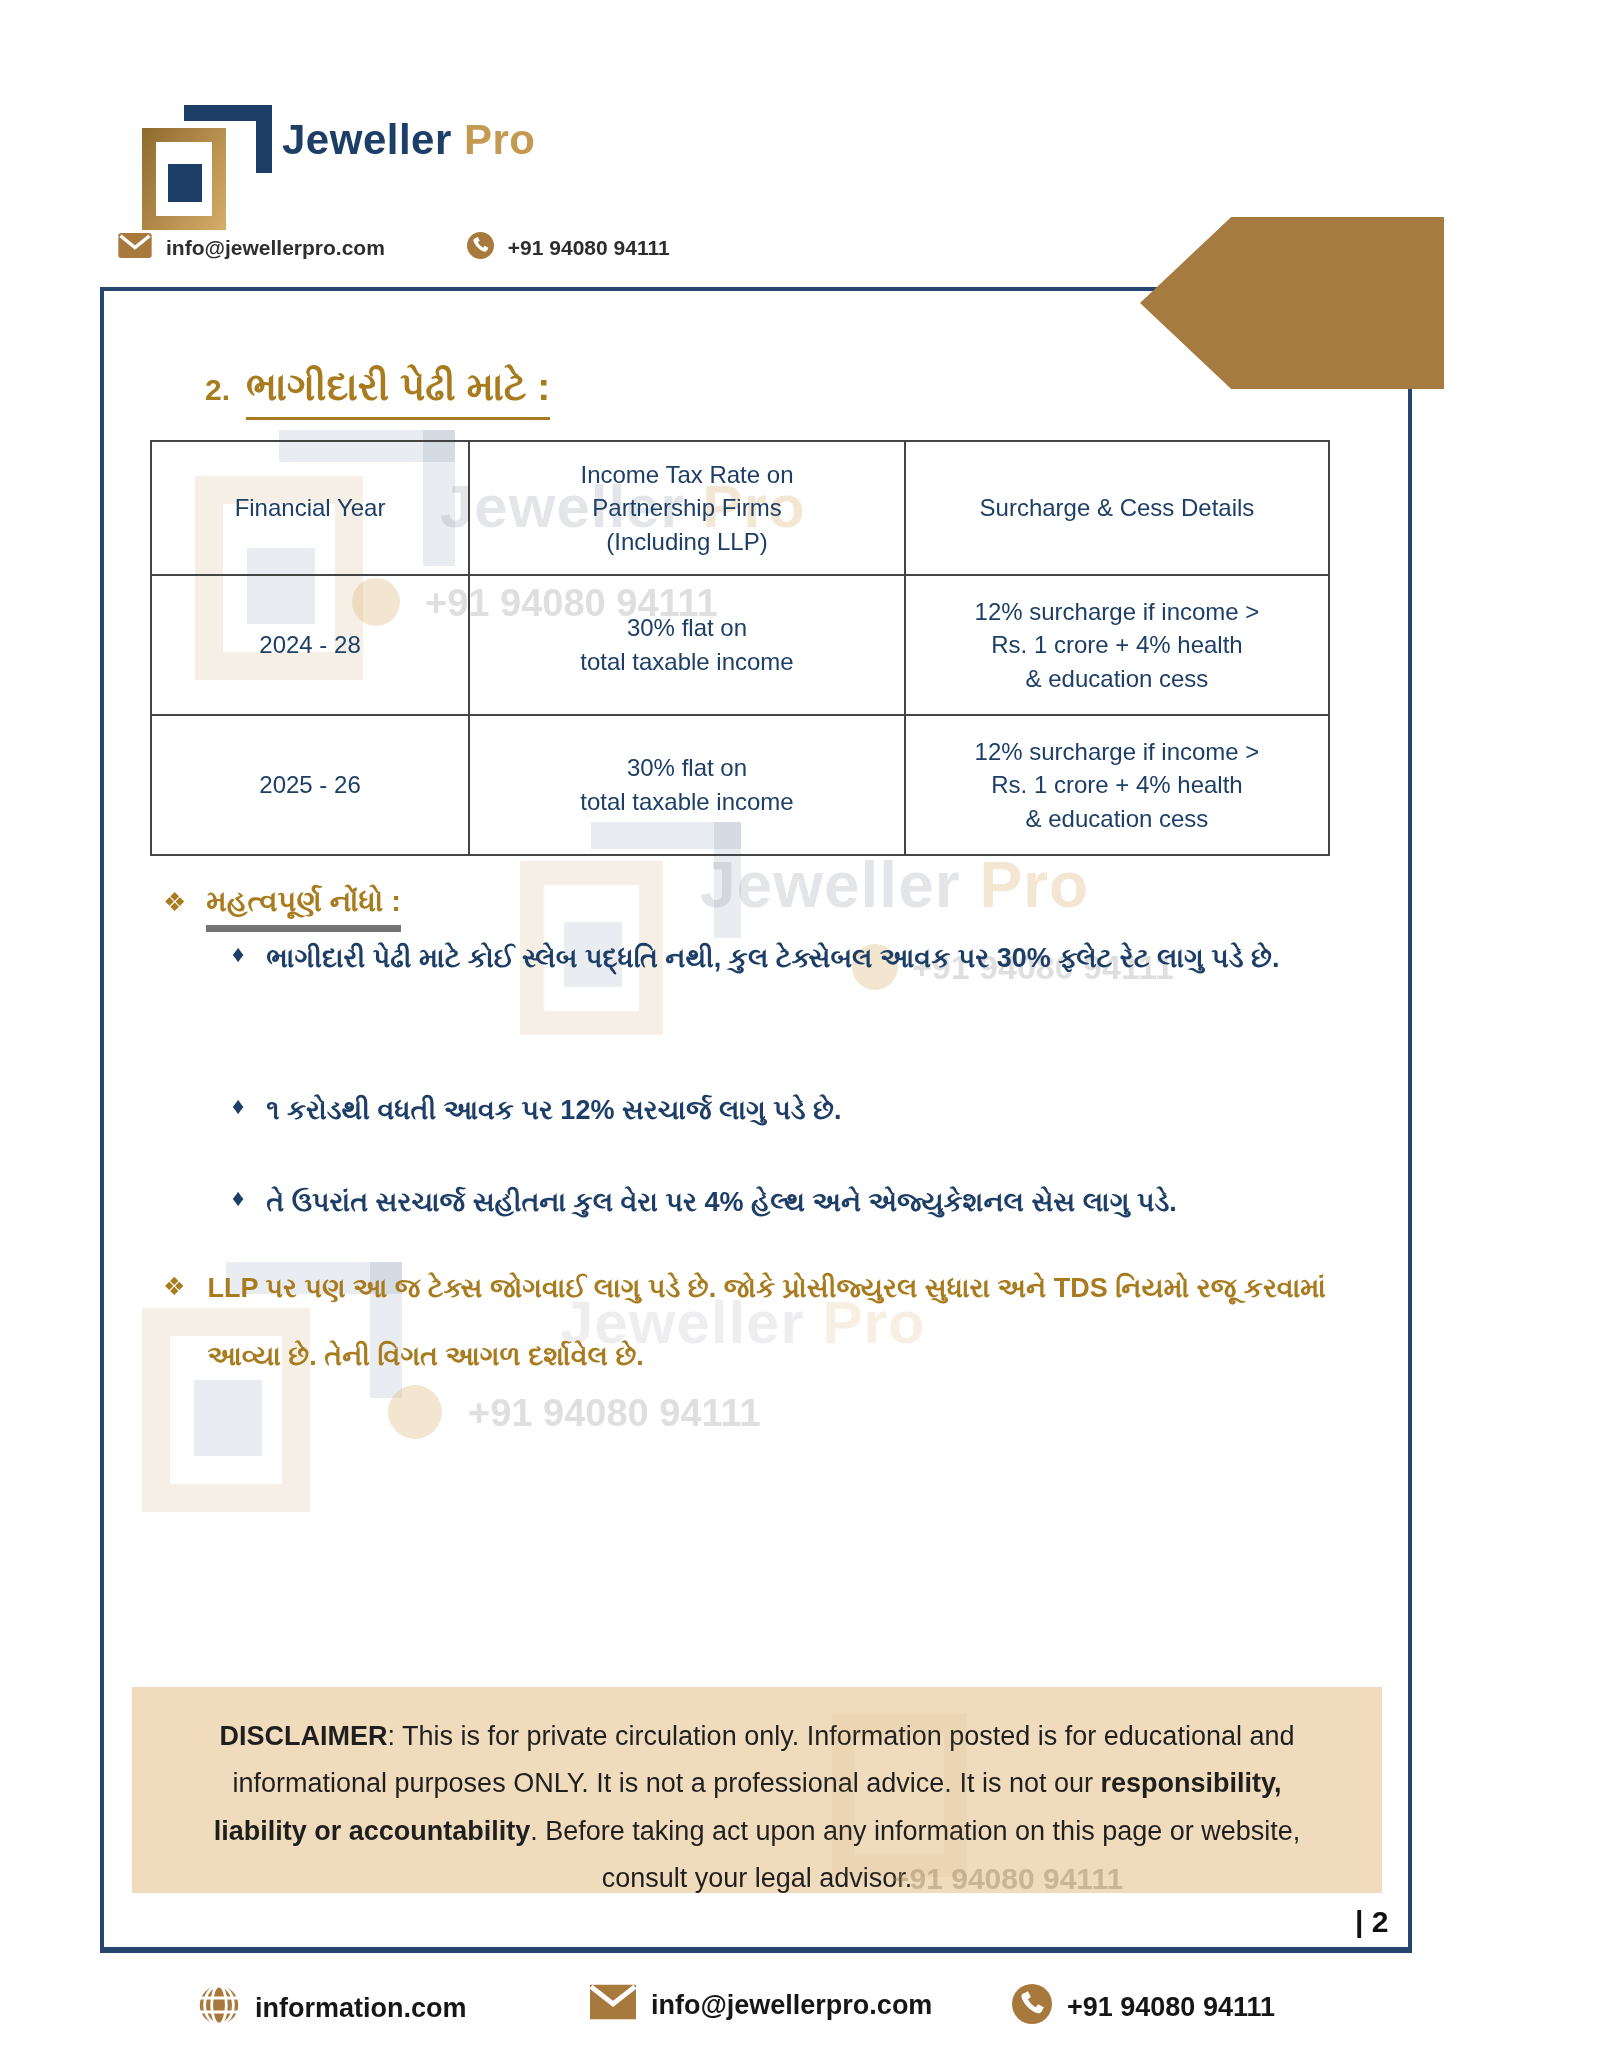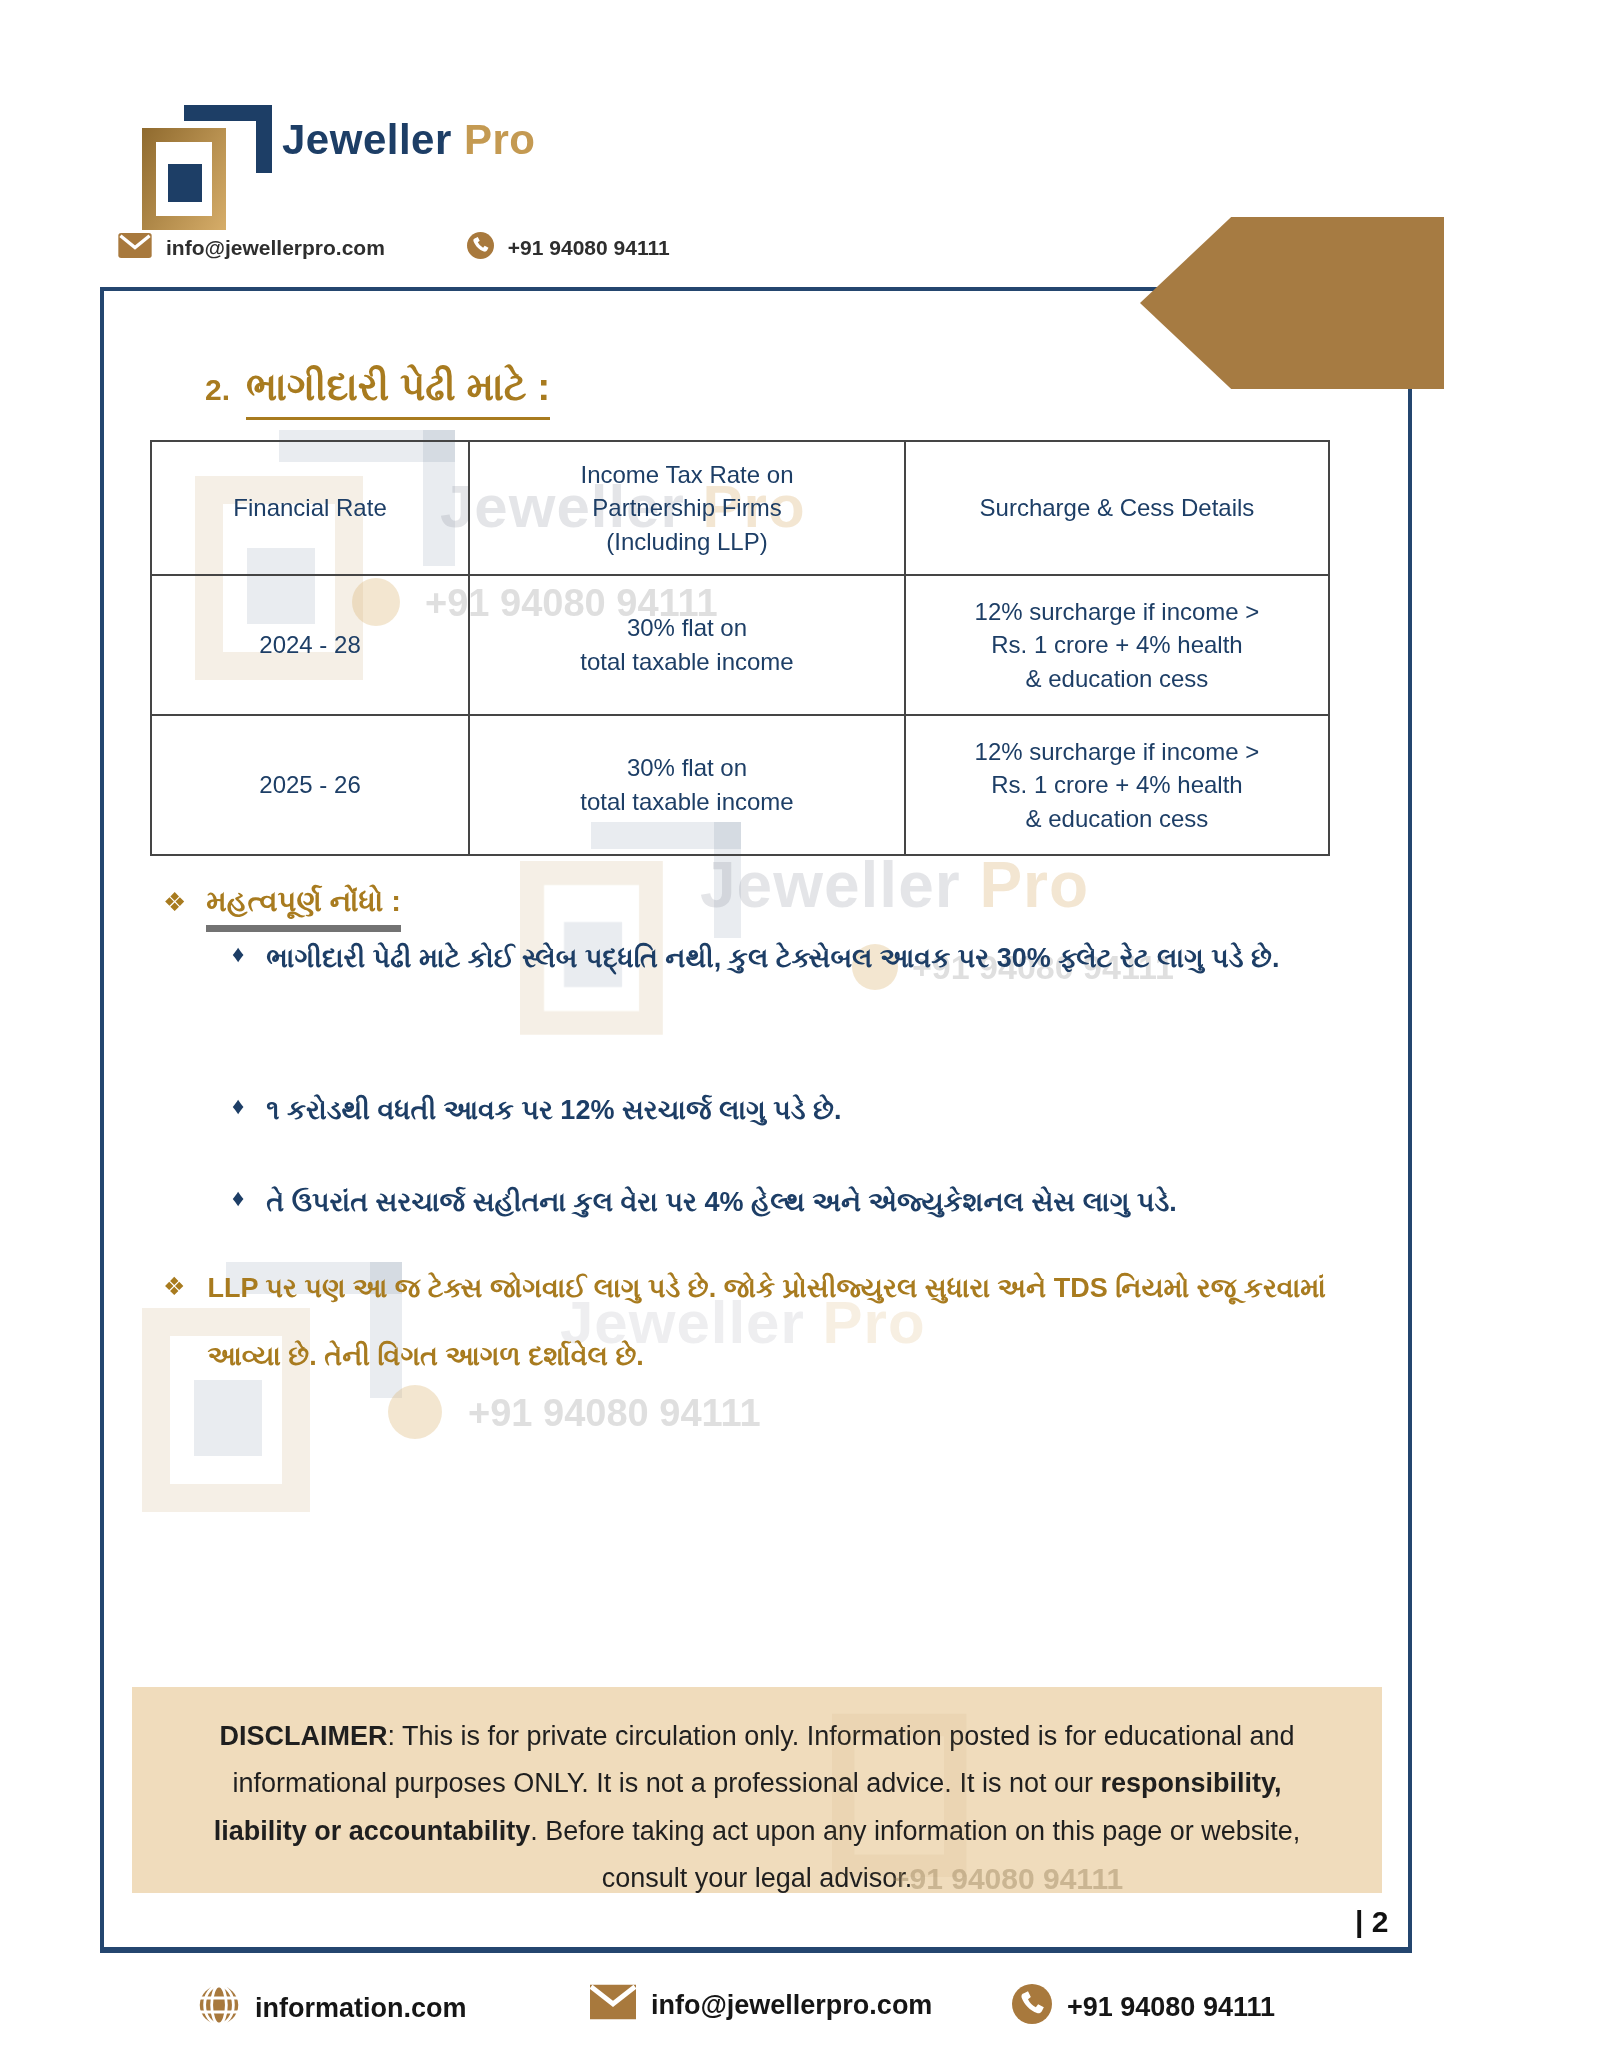--- a/index.html
+++ b/index.html
@@ -169,21 +169,21 @@
 <div class="wm wm-phone" style="left:468px; top:1392px;">+91 94080 94111</div>
 
 <div class="section-heading">
   <span class="num">2.</span>
   <span class="ttl">ભાગીદારી પેઢી માટે :</span>
 </div>
 
 <table class="tax-table">
   <tbody>
       <tr class="hdr">
-    <td class="c1">Financial Rate</td>
+    <td class="c1">Financial Year</td>
     <td class="c2">Income Tax Rate on
 Partnership Firms
 (Including LLP)</td>
     <td class="c3">Surcharge &amp; Cess Details</td>
   </tr>
   <tr class="row">
     <td class="c1">2024 - 28</td>
     <td class="c2">30% flat on
 total taxable income</td>
     <td class="c3">12% surcharge if income &gt;

